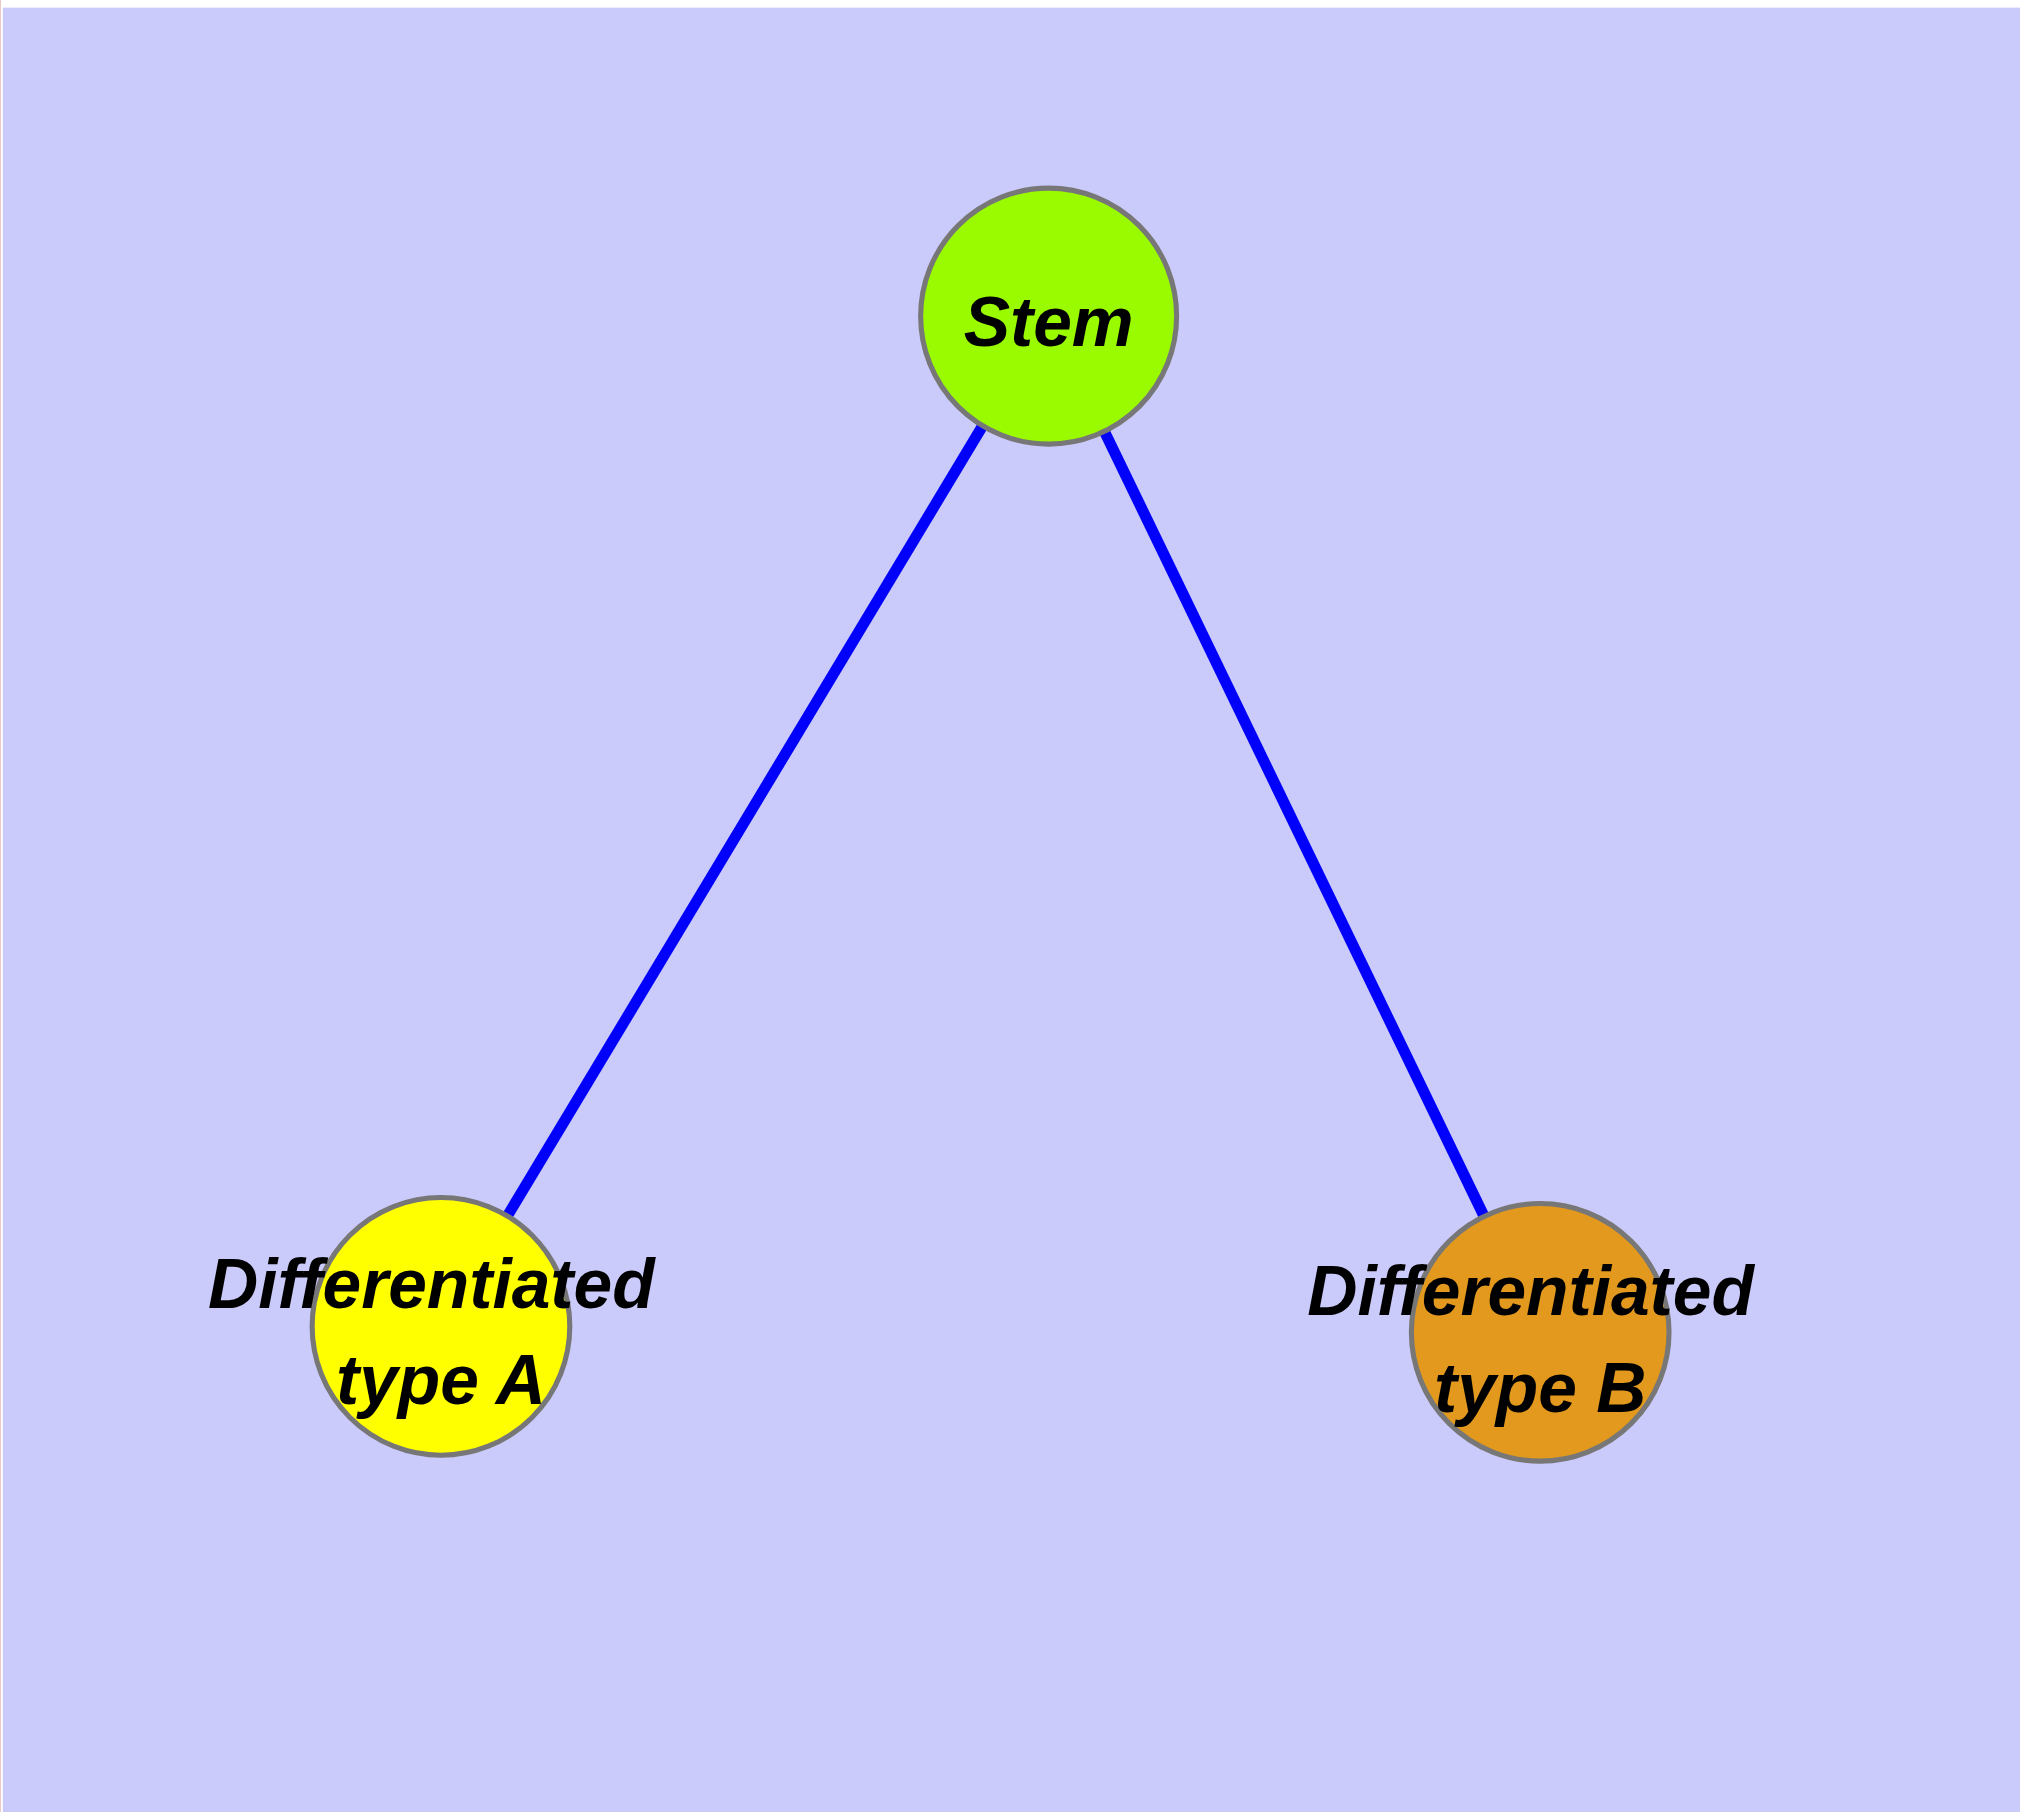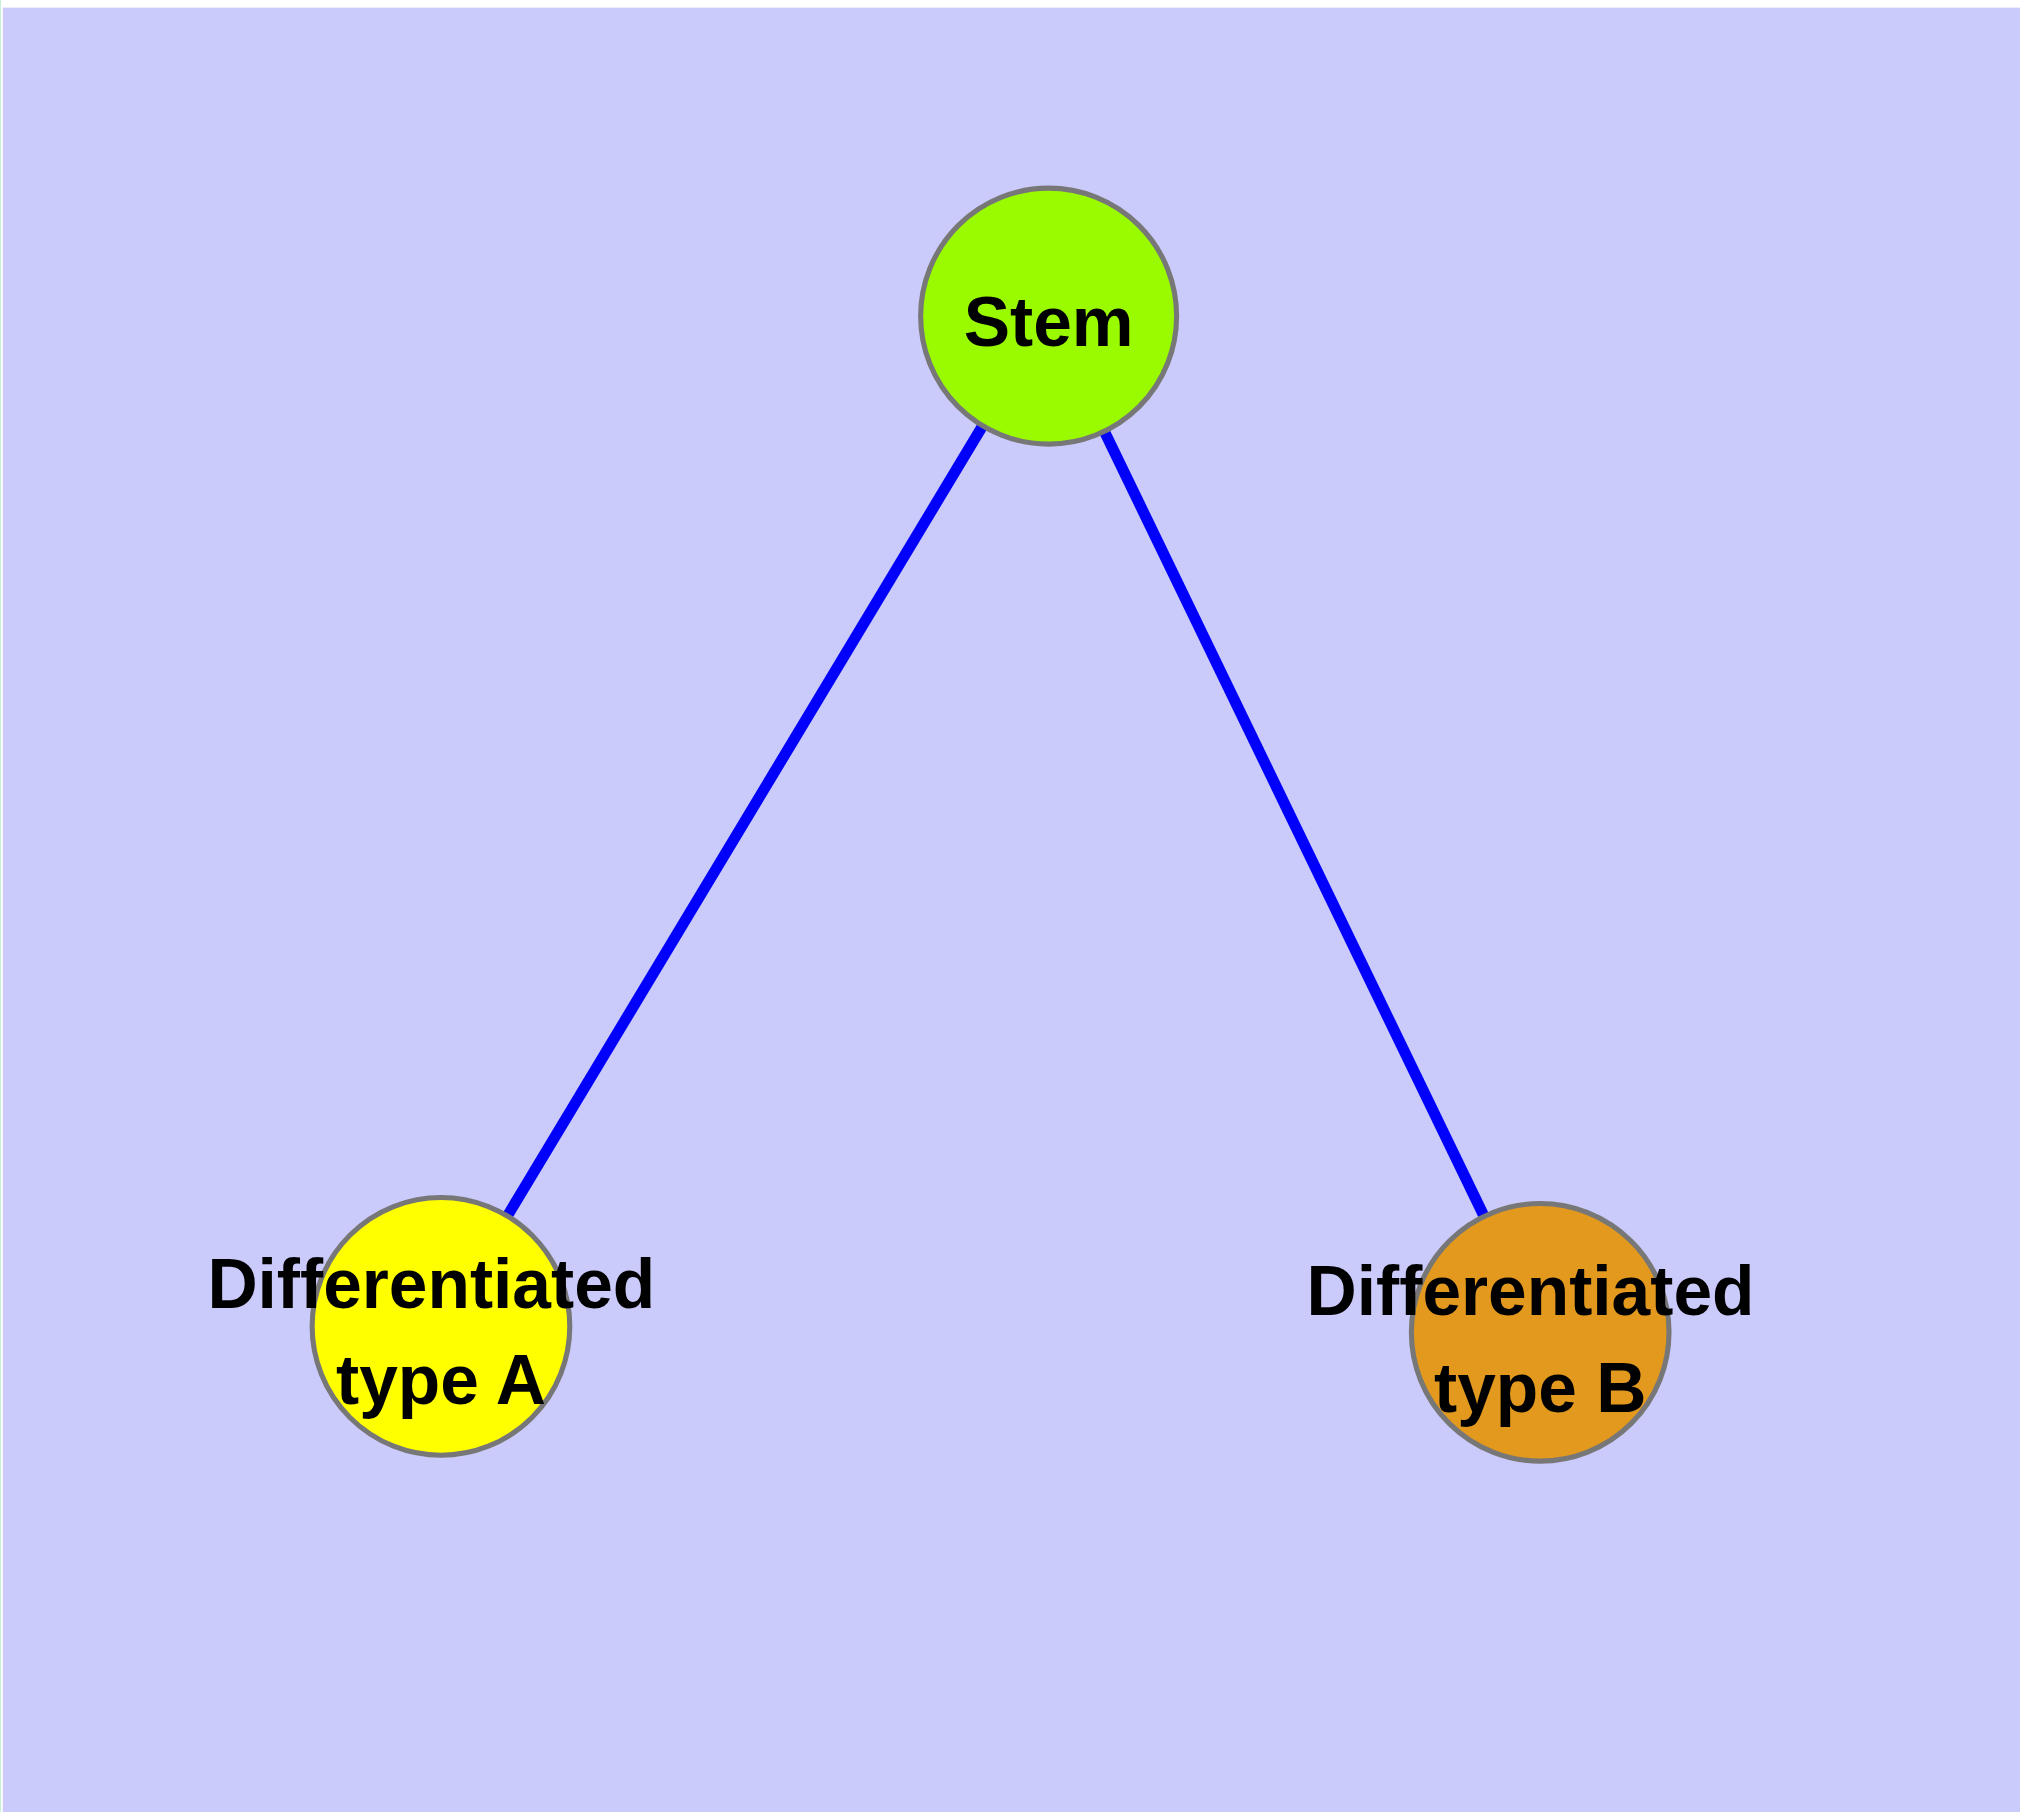--- a/index.html
+++ b/index.html
@@ -3,21 +3,22 @@
 <meta charset="utf-8">
 <style>
   html, body {
     margin: 0;
     padding: 0;
     background: #ffffff;
   }
   .canvas-wrap {
     width: 2021px;
     height: 1812px;
-    background: #22c55e;
+    background: #b91c1c;
+    font-style: italic;
   }
   svg {
     display: block;
   }
   .edge {
     stroke-width: 13;
     fill: none;
   }
   .node-circle {
     stroke: #777777;

